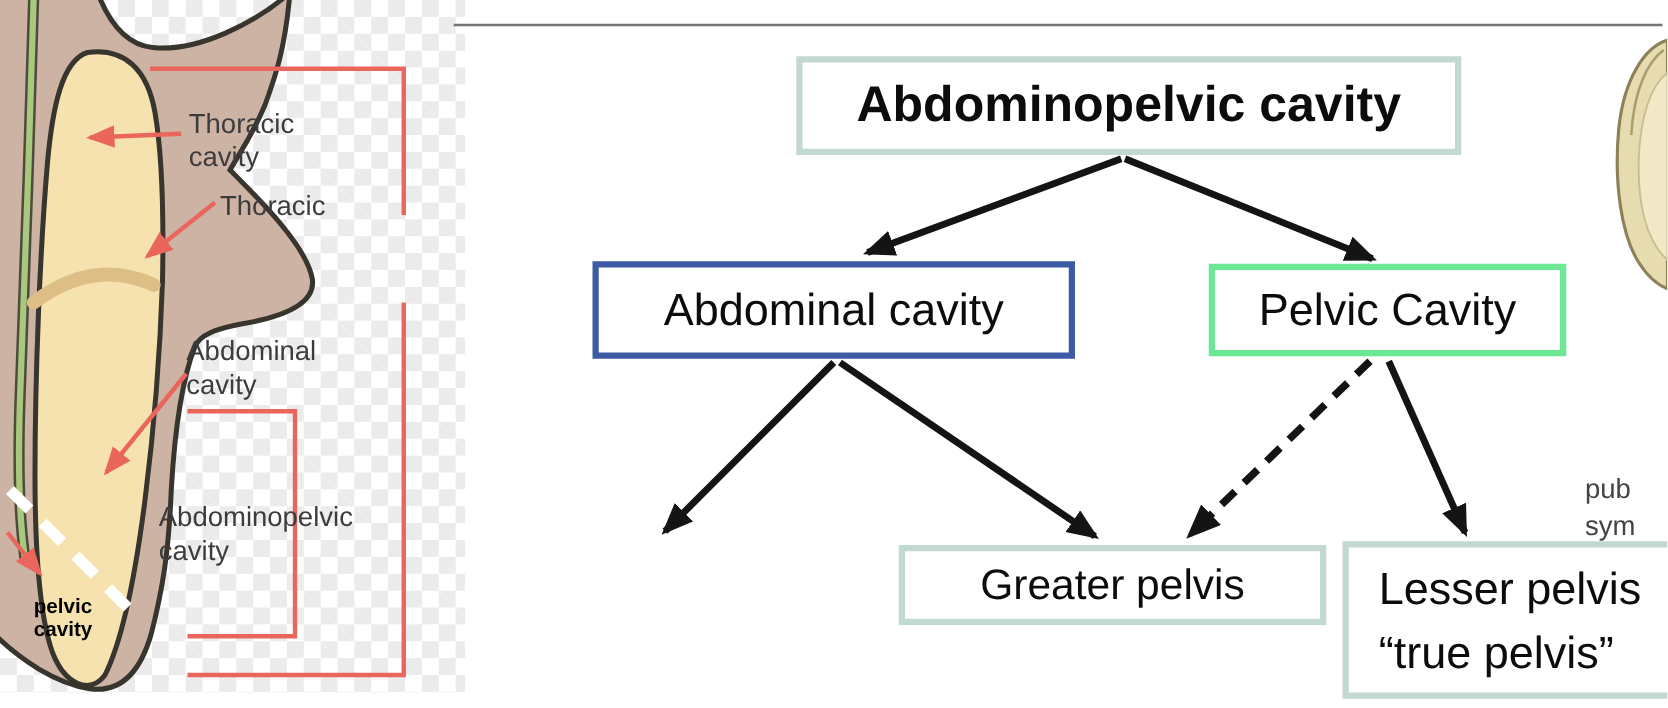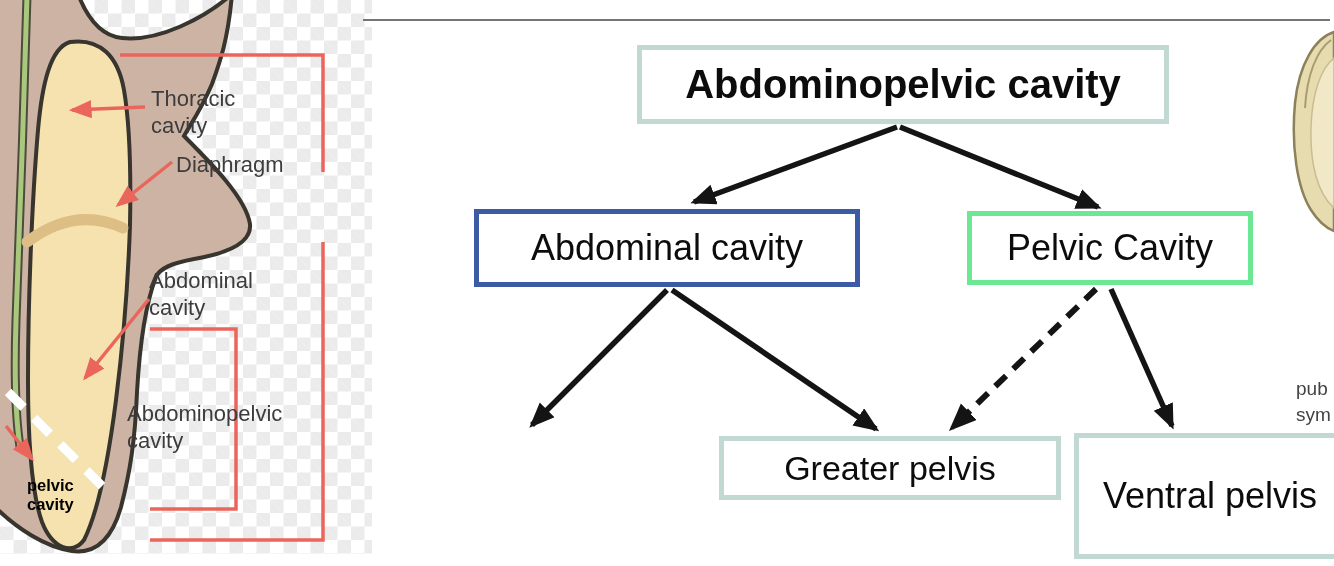--- a/index.html
+++ b/index.html
@@ -33,21 +33,21 @@
   }
   .flow-node.root{font-weight:bold;font-size:40px;}
   .flow-node.multiline{
     flex-direction:column;align-items:flex-start;justify-content:center;
     padding-left:24px;font-size:36px;line-height:1.42;
   }
   .edges-svg{position:absolute;left:0;top:0;pointer-events:none;}
   
   .bone-svg{position:absolute;left:1285px;top:28px;}
   .bone-caption{
-    position:absolute;left:1296px;top:376px;font-size:19px;line-height:1.35;
+    position:absolute;left:1268px;top:376px;font-size:22px;line-height:1.35;
     color:#434343;white-space:nowrap;
   }
 </style>
 </head>
 <body>
 
 <div id="canvas">
 
   <div class="left-illustration">
     <div class="checker"></div>
@@ -85,21 +85,21 @@
 
       <g fill="none" stroke="#ea655c" stroke-width="3.5">
         <line x1="145" y1="107" x2="72" y2="110" marker-end="url(#redhead)"></line>
         <line x1="172" y1="162" x2="118" y2="205" marker-end="url(#redhead)"></line>
         <line x1="149" y1="299" x2="85" y2="378" marker-end="url(#redhead)"></line>
         <line x1="6" y1="426" x2="32" y2="459" marker-end="url(#redhead)"></line>
       </g>
     </svg>
 
     <div class="anat-label" style="left:151px;top:86px;width:110px;">Thoracic cavity</div>
-    <div class="anat-label" style="left:176px;top:152px;width:140px;">Diaphragm</div>
+    <div class="anat-label" style="left:176px;top:152px;width:140px;">Thoracic</div>
     <div class="anat-label" style="left:149px;top:268px;width:116px;">Abdominal cavity</div>
     <div class="anat-label" style="left:127px;top:401px;width:180px;">Abdominopelvic cavity</div>
     <div class="anat-label bold-black" style="left:27px;top:476px;width:64px;">pelvic cavity</div>
   </div>
 
   <div class="top-rule"></div>
 
   <div class="flow-node root" style="left: 637px; top: 45px; width: 532px; height: 79px; border-color: rgb(194, 216, 210);">
     <span>Abdominopelvic cavity</span>
   </div>
@@ -111,21 +111,22 @@
   <div class="flow-node" style="left: 967px; top: 211px; width: 286px; height: 74px; border-color: rgb(108, 231, 147);">
     <span>Pelvic Cavity</span>
   </div>
 
 
   <div class="flow-node" style="left: 719px; top: 436px; width: 342px; height: 64px; font-size: 34px; border-color: rgb(194, 216, 210);">
     <span>Greater pelvis</span>
   </div>
 
   <div class="flow-node multiline" style="left: 1074px; top: 433px; width: 300px; height: 126px; border-color: rgb(194, 216, 210);">
-    <span>Ventral pelvis</span>
+    <span>Lesser pelvis</span>
+    <span>“true pelvis”</span>
   </div>
 
   <svg class="edges-svg" width="1334" height="566" viewBox="0 0 1334 566">
     <defs>
       <marker id="blackhead" markerWidth="5" markerHeight="4.2" refX="3.9" refY="1.9" orient="auto" markerUnits="strokeWidth">
         <path d="M0,0 L4.6,1.9 L0,3.8 Z" fill="#141414"></path>
       </marker>
     </defs>
     <g fill="none" stroke-width="5.5" stroke="#141414">
       <line x1="897" y1="127" x2="694" y2="202" marker-end="url(#blackhead)"></line>

